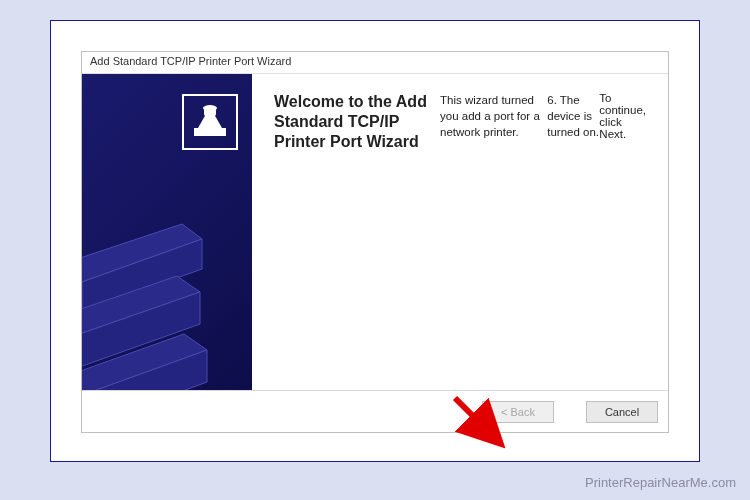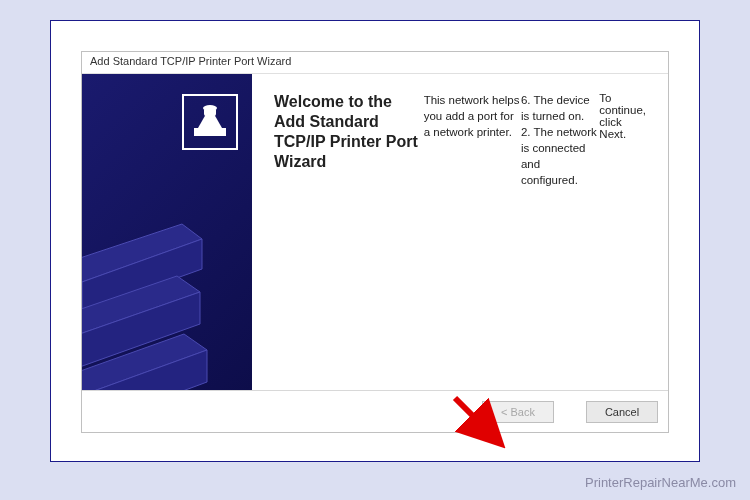--- a/index.html
+++ b/index.html
@@ -166,24 +166,23 @@
             <path d="M0 115 L0 148 L22 165 L22 132 Z" fill="#1a1a6a"></path>
             <path d="M22 132 L148 88 L148 120 L22 165 Z" fill="#232380"></path>
             <path d="M6 175 L132 130 L155 146 L28 192 Z"></path>
             <path d="M6 175 L6 208 L28 225 L28 192 Z" fill="#1a1a6a"></path>
             <path d="M28 192 L155 146 L155 178 L28 225 Z" fill="#232380"></path>
           </g>
         </svg>
       </div>
       <div class="content-panel">
         <div class="wiz-heading">Welcome to the Add Standard TCP/IP Printer Port Wizard</div>
-        <div class="wiz-text">This network helps you add a port for a network printer.</div>
+        <div class="wiz-text">This wizard turned you add a port for a network printer.</div>
         <div class="wiz-list">
           <div>6.  The device is turned on.</div>
-          <div>2.  The network is connected and configured.</div>
         </div>
         <div class="content-spacer"></div>
         <div class="continue-text">To continue, click Next.</div>
       </div>
     </div>
     <div class="button-bar">
       <button class="wiz-btn disabled">&lt; Back</button>
       <div class="btn-gap"></div>
       <button class="wiz-btn">Cancel</button>
     </div>

